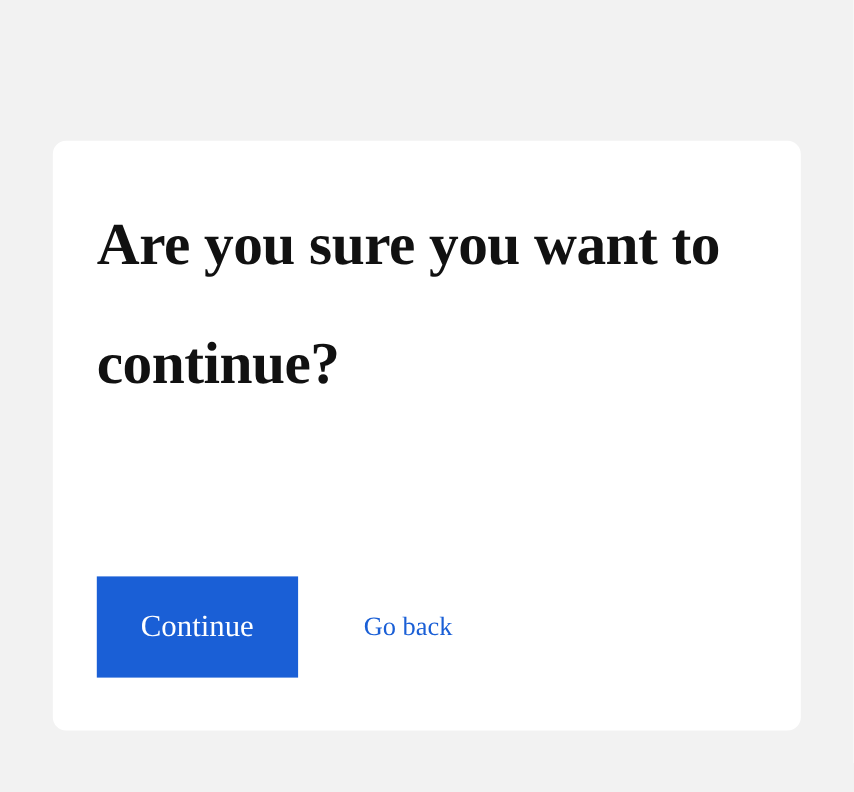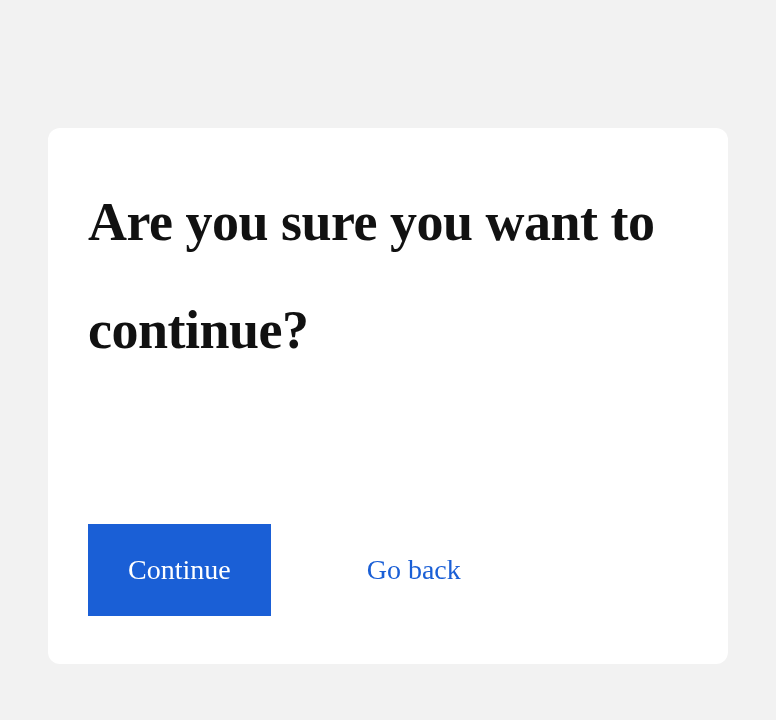--- a/index.html
+++ b/index.html
@@ -26,37 +26,37 @@
       font-size: 54px;
       font-weight: 700;
       line-height: 2.0;
       color: #111111;
       margin-bottom: 140px;
       letter-spacing: -0.5px;
     }
     .button-row {
       display: flex;
       align-items: center;
-      gap: 96px;
+      gap: 60px;
     }
     .btn-primary {
       background: #1a5fd6;
       color: #ffffff;
       border: none;
       font-size: 28px;
       font-weight: 500;
       padding: 30px 40px;
       border-radius: 0;
       cursor: pointer;
     }
     .btn-link {
       background: none;
       border: none;
       color: #1a5fd6;
-      font-size: 28px;
+      font-size: 24px;
       font-weight: 500;
       cursor: pointer;
     }
   </style>
 </head>
 <body>
 
 <div class="dialog">
   <h1 class="dialog-title">Are you sure you want to continue?</h1>
   <div class="button-row">

